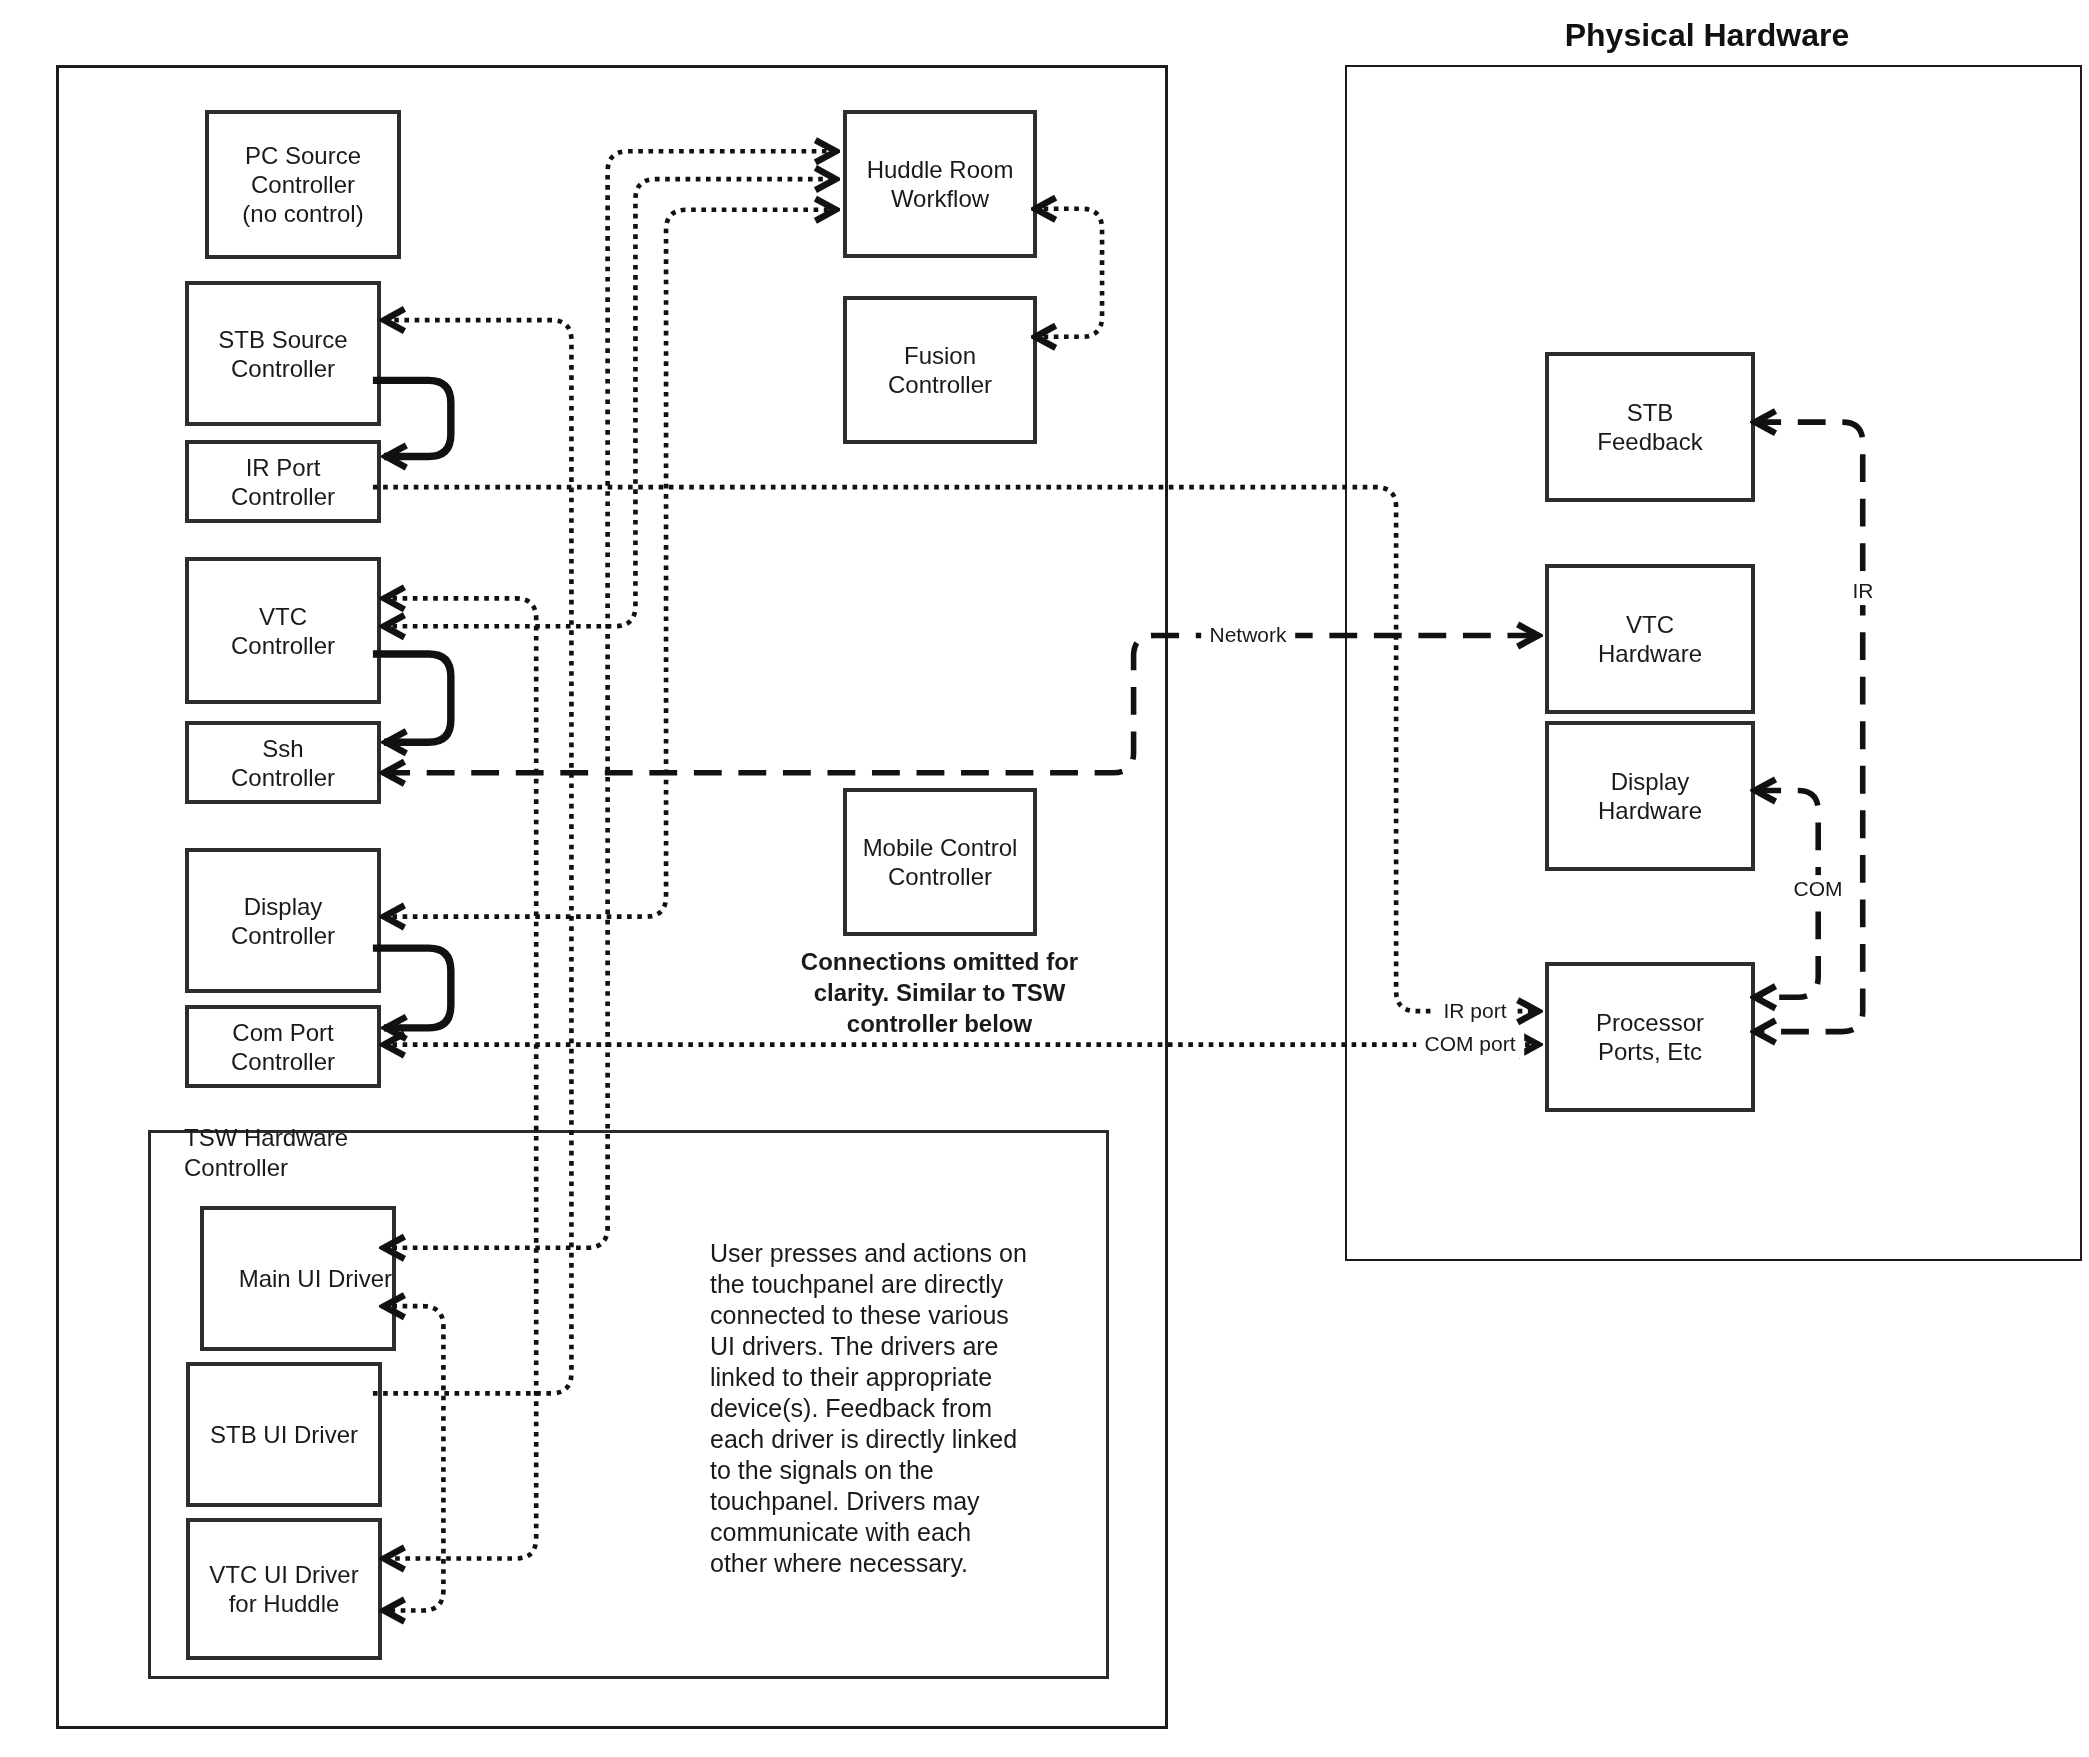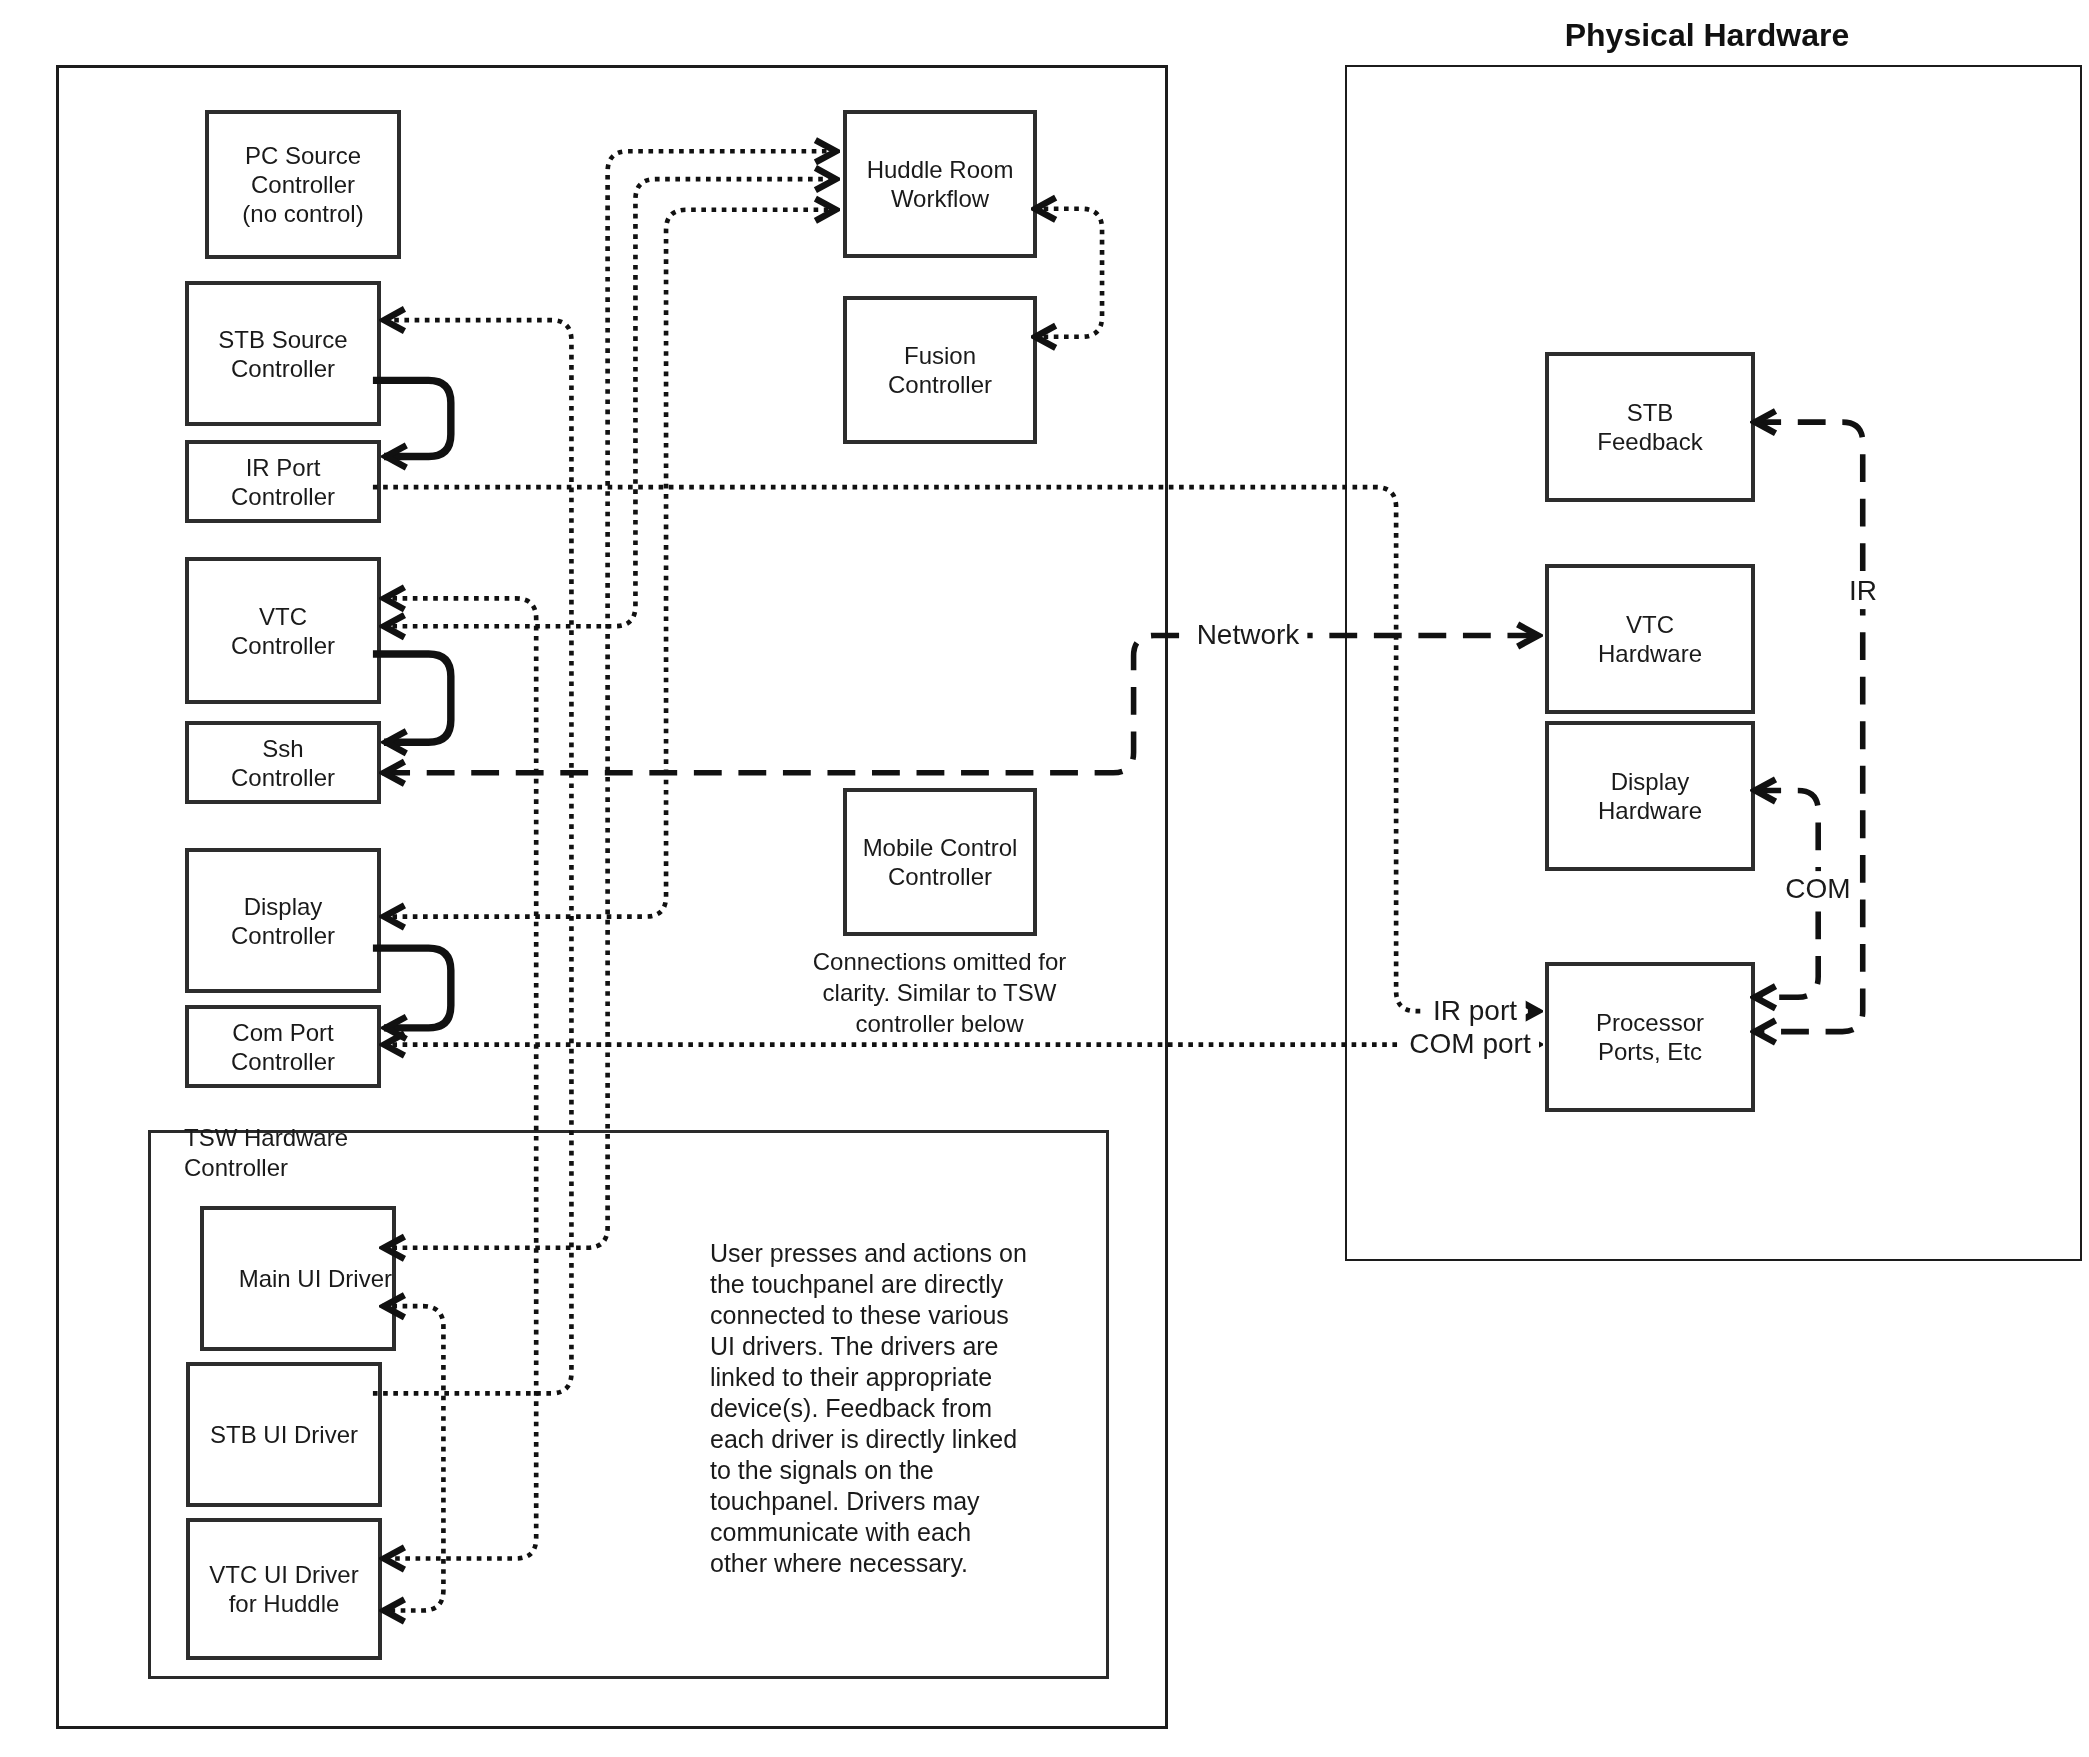--- a/index.html
+++ b/index.html
@@ -52,35 +52,36 @@
     white-space:pre-line;
     color:#1a1a1a;
   }
   .note-text{
     position:absolute;
     font-size:24px;
     line-height:31px;
     text-align:center;
     white-space:pre-line;
     color:#1a1a1a;
+    font-weight:bold;
   }
   .body-text{
     position:absolute;
     font-size:25px;
     line-height:31px;
     text-align:left;
     white-space:pre-line;
     color:#1a1a1a;
   }
   .edge-label{
     position:absolute;
     transform:translate(-50%,-50%);
     background:#ffffff;
     padding:1.9px 8.3px;
-    font-size:28px;
+    font-size:21px;
     color:#1a1a1a;
     white-space:nowrap;
   }
   svg.wires{
     position:absolute;
     left:0;top:0;
     pointer-events:none;
   }
   svg.wires path{fill:none;stroke:#111111;}
   svg.wires path.dotted{stroke-width:5;stroke-dasharray:5 6;}

